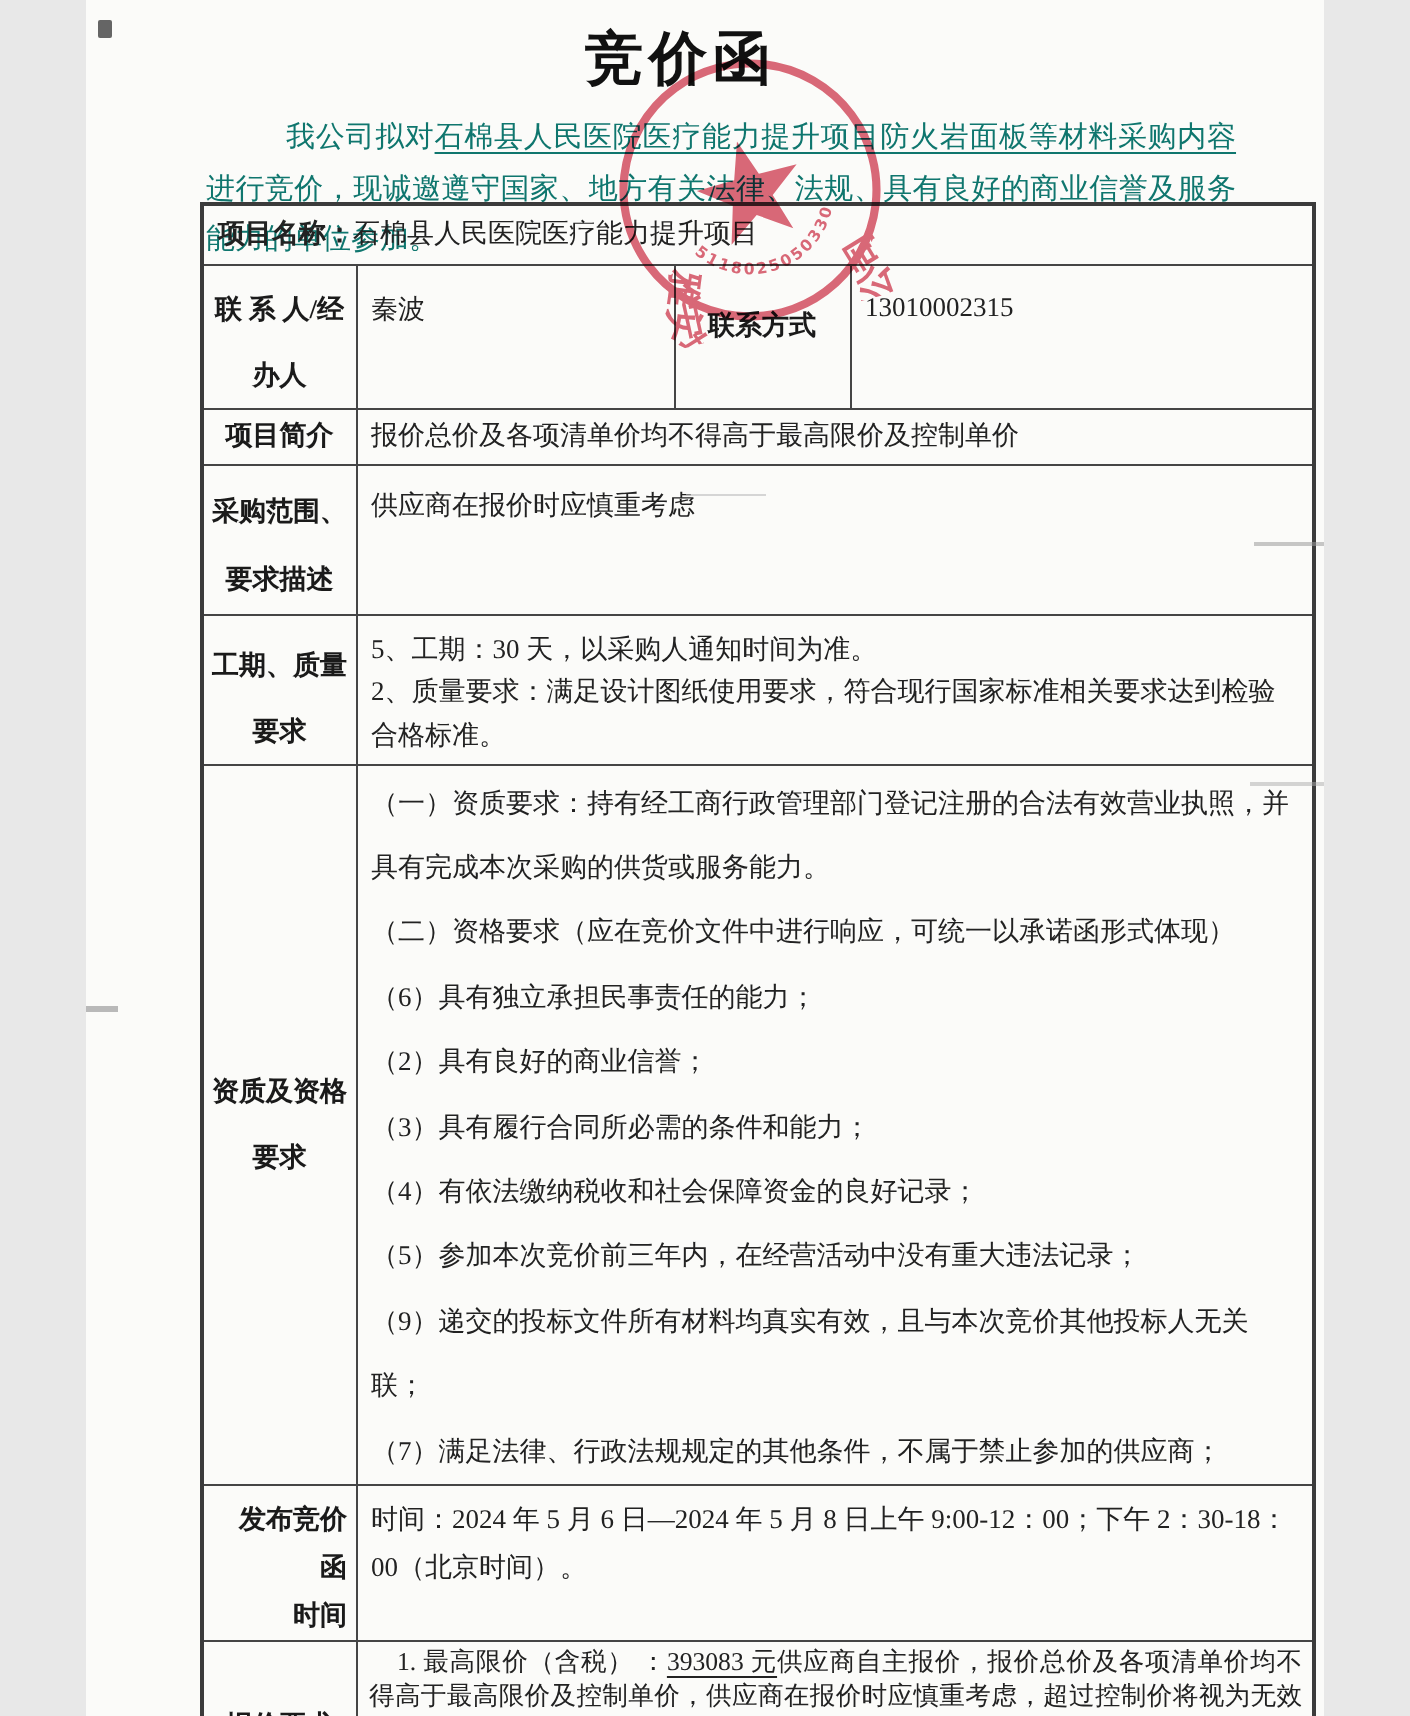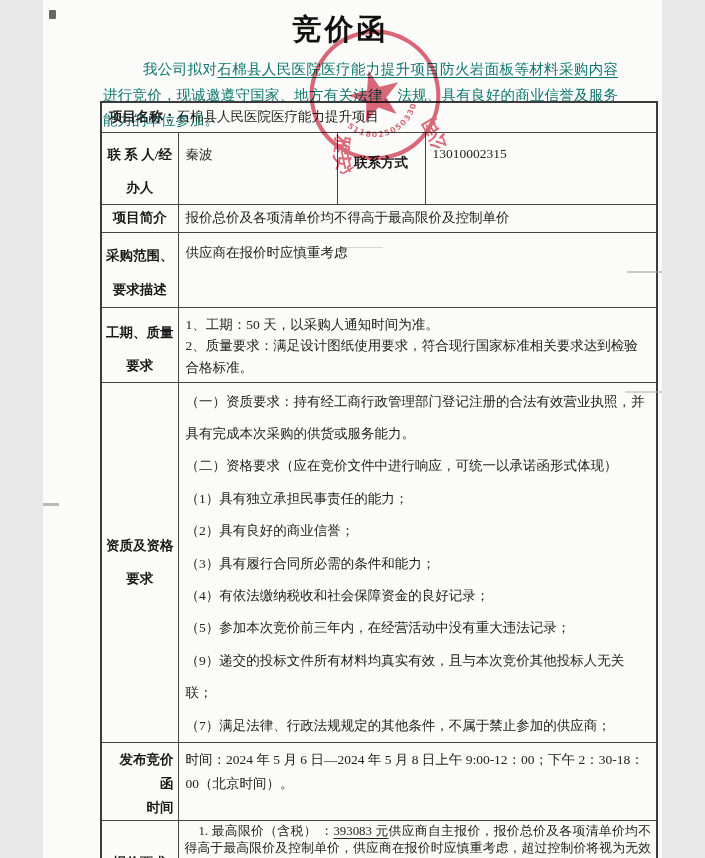--- a/index.html
+++ b/index.html
@@ -138,34 +138,34 @@
       </td>
       <td colspan="3" class="val">供应商在报价时应慎重考虑</td>
     </tr>
 
     <tr class="r-sched" style="height:69px">
       <td class="lbl">
         <span class="lline">工期、质量</span>
         <span class="lline">要求</span>
       </td>
       <td colspan="3" class="val">
-        <div>1、工期：50 天，以采购人通知时间为准。</div>
+        <div>5、工期：30 天，以采购人通知时间为准。</div>
         <div>2、质量要求：满足设计图纸使用要求，符合现行国家标准相关要求达到检验合格标准。</div>
       </td>
     </tr>
 
     <tr class="r-qual" style="height:324px">
       <td class="lbl">
         <span class="lline">资质及资格</span>
         <span class="lline">要求</span>
       </td>
       <td colspan="3" class="val">
         <p>（一）资质要求：持有经工商行政管理部门登记注册的合法有效营业执照，并具有完成本次采购的供货或服务能力。</p>
         <p>（二）资格要求（应在竞价文件中进行响应，可统一以承诺函形式体现）</p>
-        <p>（1）具有独立承担民事责任的能力；</p>
+        <p>（6）具有独立承担民事责任的能力；</p>
         <p>（2）具有良好的商业信誉；</p>
         <p>（3）具有履行合同所必需的条件和能力；</p>
         <p>（4）有依法缴纳税收和社会保障资金的良好记录；</p>
         <p>（5）参加本次竞价前三年内，在经营活动中没有重大违法记录；</p>
         <p>（9）递交的投标文件所有材料均真实有效，且与本次竞价其他投标人无关联；</p>
         <p>（7）满足法律、行政法规规定的其他条件，不属于禁止参加的供应商；</p>
       </td>
     </tr>
 
     <tr class="r-pub" style="height:58px">

